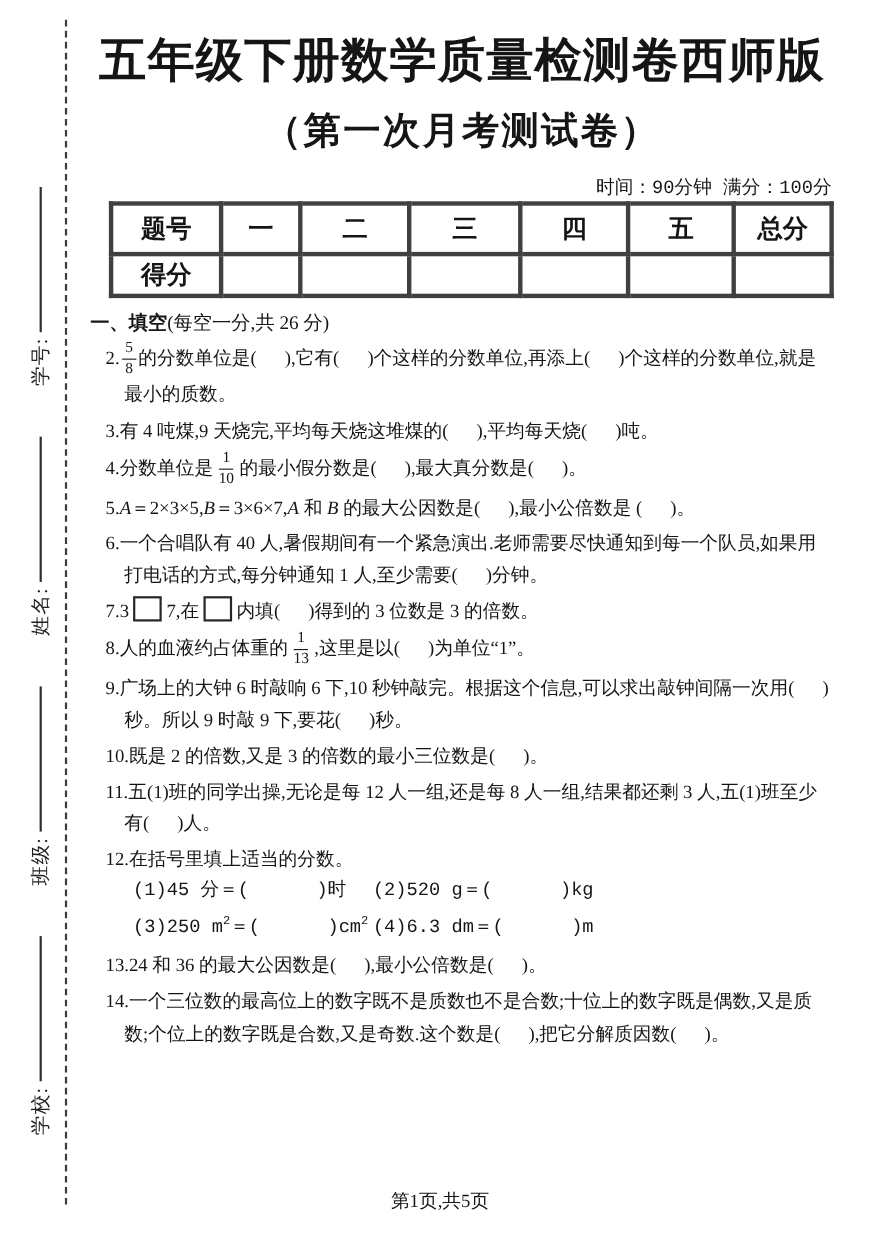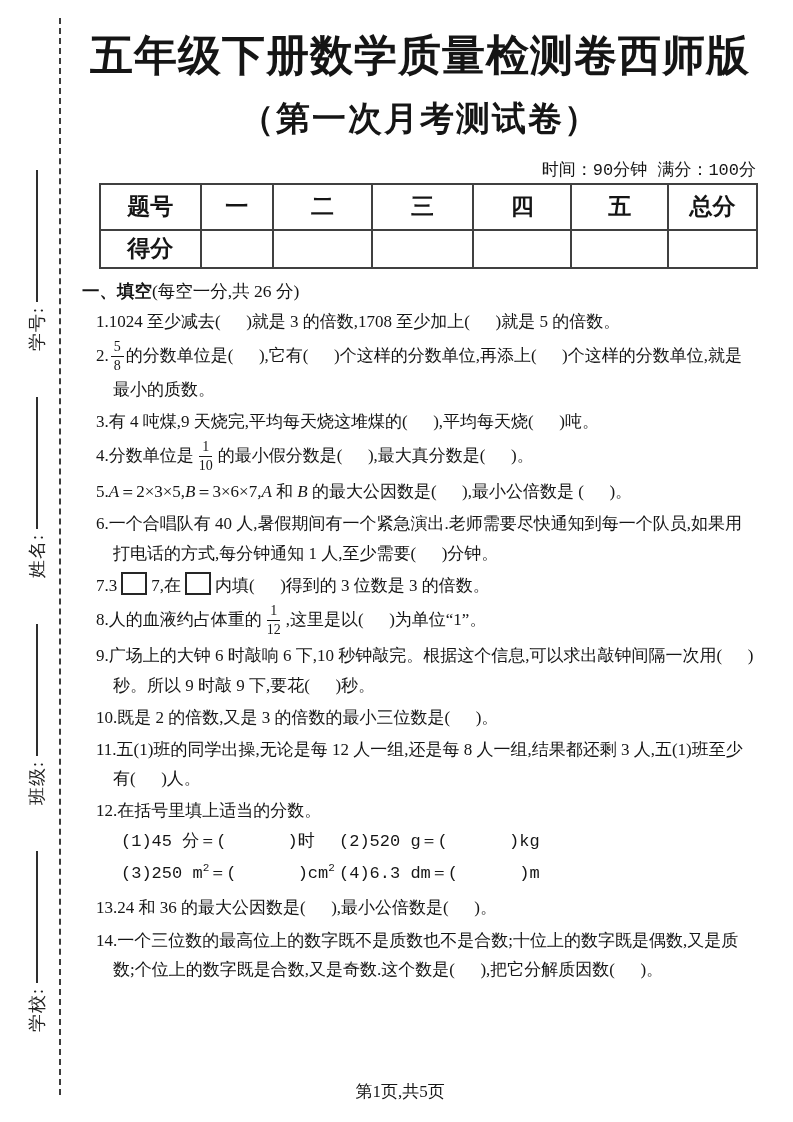--- a/index.html
+++ b/index.html
@@ -16,21 +16,21 @@
     display:flex;align-items:center;font-size:18px;letter-spacing:1px;color:#222;
   }
   .sid-group{display:flex;align-items:center;margin-right:46px;white-space:nowrap;}
   .sid-line{display:inline-block;width:132px;height:0;border-bottom:2px solid #2e2e2e;margin-left:5px;}
   
   main{position:absolute;left:82px;top:0;width:676px;}
   .title{margin:30px 0 0;text-align:center;font-size:43px;font-weight:bold;letter-spacing:1px;line-height:1.2;}
   .subtitle{margin-top:14px;text-align:center;font-size:34px;font-weight:bold;letter-spacing:2px;}
   .meta{margin-top:16px;text-align:right;font-size:17px;padding-right:2px;font-family:Liberation Mono, monospace;}
   table{border-collapse:collapse;margin:2px 0 0 17px;table-layout:fixed;}
-  th,td{border:2px solid #404040;text-align:center;font-size:23px;font-weight:bold;padding:0;margin-left:48px;}
+  th,td{border:4px solid #404040;text-align:center;font-size:23px;font-weight:bold;padding:0;margin-left:48px;}
   .head-row{height:46px;}
   .score-row{height:38px;}
   .section-head{margin-top:10px;font-size:17.5px;line-height:1.4;}
   .sec-b{font-weight:bold;}
   .sec-n{font-weight:normal;}
   .questions{margin-top:4px;font-size:17px;}
   .q{padding-left:31px;text-indent:-17px;line-height:1.72;margin-bottom:3px;white-space:pre-wrap;}
   .q-subrow{padding-left:8px;text-indent:0;line-height:1.9;}
   .q-subcell{display:inline-block;width:218px;text-indent:0;vertical-align:top;font-family:Liberation Mono, monospace;}
   .frac{display:inline-flex;flex-direction:column;align-items:center;vertical-align:middle;
@@ -103,28 +103,27 @@
           <td></td>
         </tr>
       </tbody>
   </table>
 
   <div class="section-head">
     <span class="sec-b">一、填空</span><span class="sec-n">(每空一分,共 26 分)</span>
   </div>
 
   <div class="questions" id="questions">
-      <div class="q"><span>1.1024 至少减去(      )就是 3 的倍数,1708 至少加上(      )就是 5 的倍数。</span></div>
       <div class="q"><span>2.</span><span class="frac"><span class="fnum">5</span><span class="fden">8</span></span><span>的分数单位是(      ),它有(      )个这样的分数单位,再添上(      )个这样的分数单位,就是最小的质数。</span></div>
       <div class="q"><span>3.有 4 吨煤,9 天烧完,平均每天烧这堆煤的(      ),平均每天烧(      )吨。</span></div>
       <div class="q"><span>4.分数单位是</span><span class="frac"><span class="fnum">1</span><span class="fden">10</span></span><span>的最小假分数是(      ),最大真分数是(      )。</span></div>
       <div class="q"><span>5.</span><span class="qvar">A</span><span>＝2×3×5,</span><span class="qvar">B</span><span>＝3×6×7,</span><span class="qvar">A</span><span> 和 </span><span class="qvar">B</span><span> 的最大公因数是(      ),最小公倍数是 (      )。</span></div>
       <div class="q"><span>6.一个合唱队有 40 人,暑假期间有一个紧急演出.老师需要尽快通知到每一个队员,如果用打电话的方式,每分钟通知 1 人,至少需要(      )分钟。</span></div>
       <div class="q"><span>7.3</span><span class="box"></span><span>7,在</span><span class="box"></span><span>内填(      )得到的 3 位数是 3 的倍数。</span></div>
-      <div class="q"><span>8.人的血液约占体重的</span><span class="frac"><span class="fnum">1</span><span class="fden">12</span></span><span>,这里是以(      )为单位“1”。</span></div>
+      <div class="q"><span>8.人的血液约占体重的</span><span class="frac"><span class="fnum">1</span><span class="fden">13</span></span><span>,这里是以(      )为单位“1”。</span></div>
       <div class="q"><span>9.广场上的大钟 6 时敲响 6 下,10 秒钟敲完。根据这个信息,可以求出敲钟间隔一次用(      )秒。所以 9 时敲 9 下,要花(      )秒。</span></div>
       <div class="q"><span>10.既是 2 的倍数,又是 3 的倍数的最小三位数是(      )。</span></div>
       <div class="q"><span>11.五(1)班的同学出操,无论是每 12 人一组,还是每 8 人一组,结果都还剩 3 人,五(1)班至少有(      )人。</span></div>
       <div class="q"><span>12.在括号里填上适当的分数。</span><div class="q-subrow"><span class="q-subcell"><span>(1)45 分＝(      )时</span></span><span class="q-subcell"><span>(2)520 g＝(      )kg</span></span></div><div class="q-subrow"><span class="q-subcell"><span>(3)250 m</span><sup>2</sup><span>＝(      )cm</span><sup>2</sup></span><span class="q-subcell"><span>(4)6.3 dm＝(      )m</span></span></div></div>
       <div class="q"><span>13.24 和 36 的最大公因数是(      ),最小公倍数是(      )。</span></div>
       <div class="q"><span>14.一个三位数的最高位上的数字既不是质数也不是合数;十位上的数字既是偶数,又是质数;个位上的数字既是合数,又是奇数.这个数是(      ),把它分解质因数(      )。</span></div>
     </div>
 
   <div class="footer">第1页,共5页</div>
 </main>

